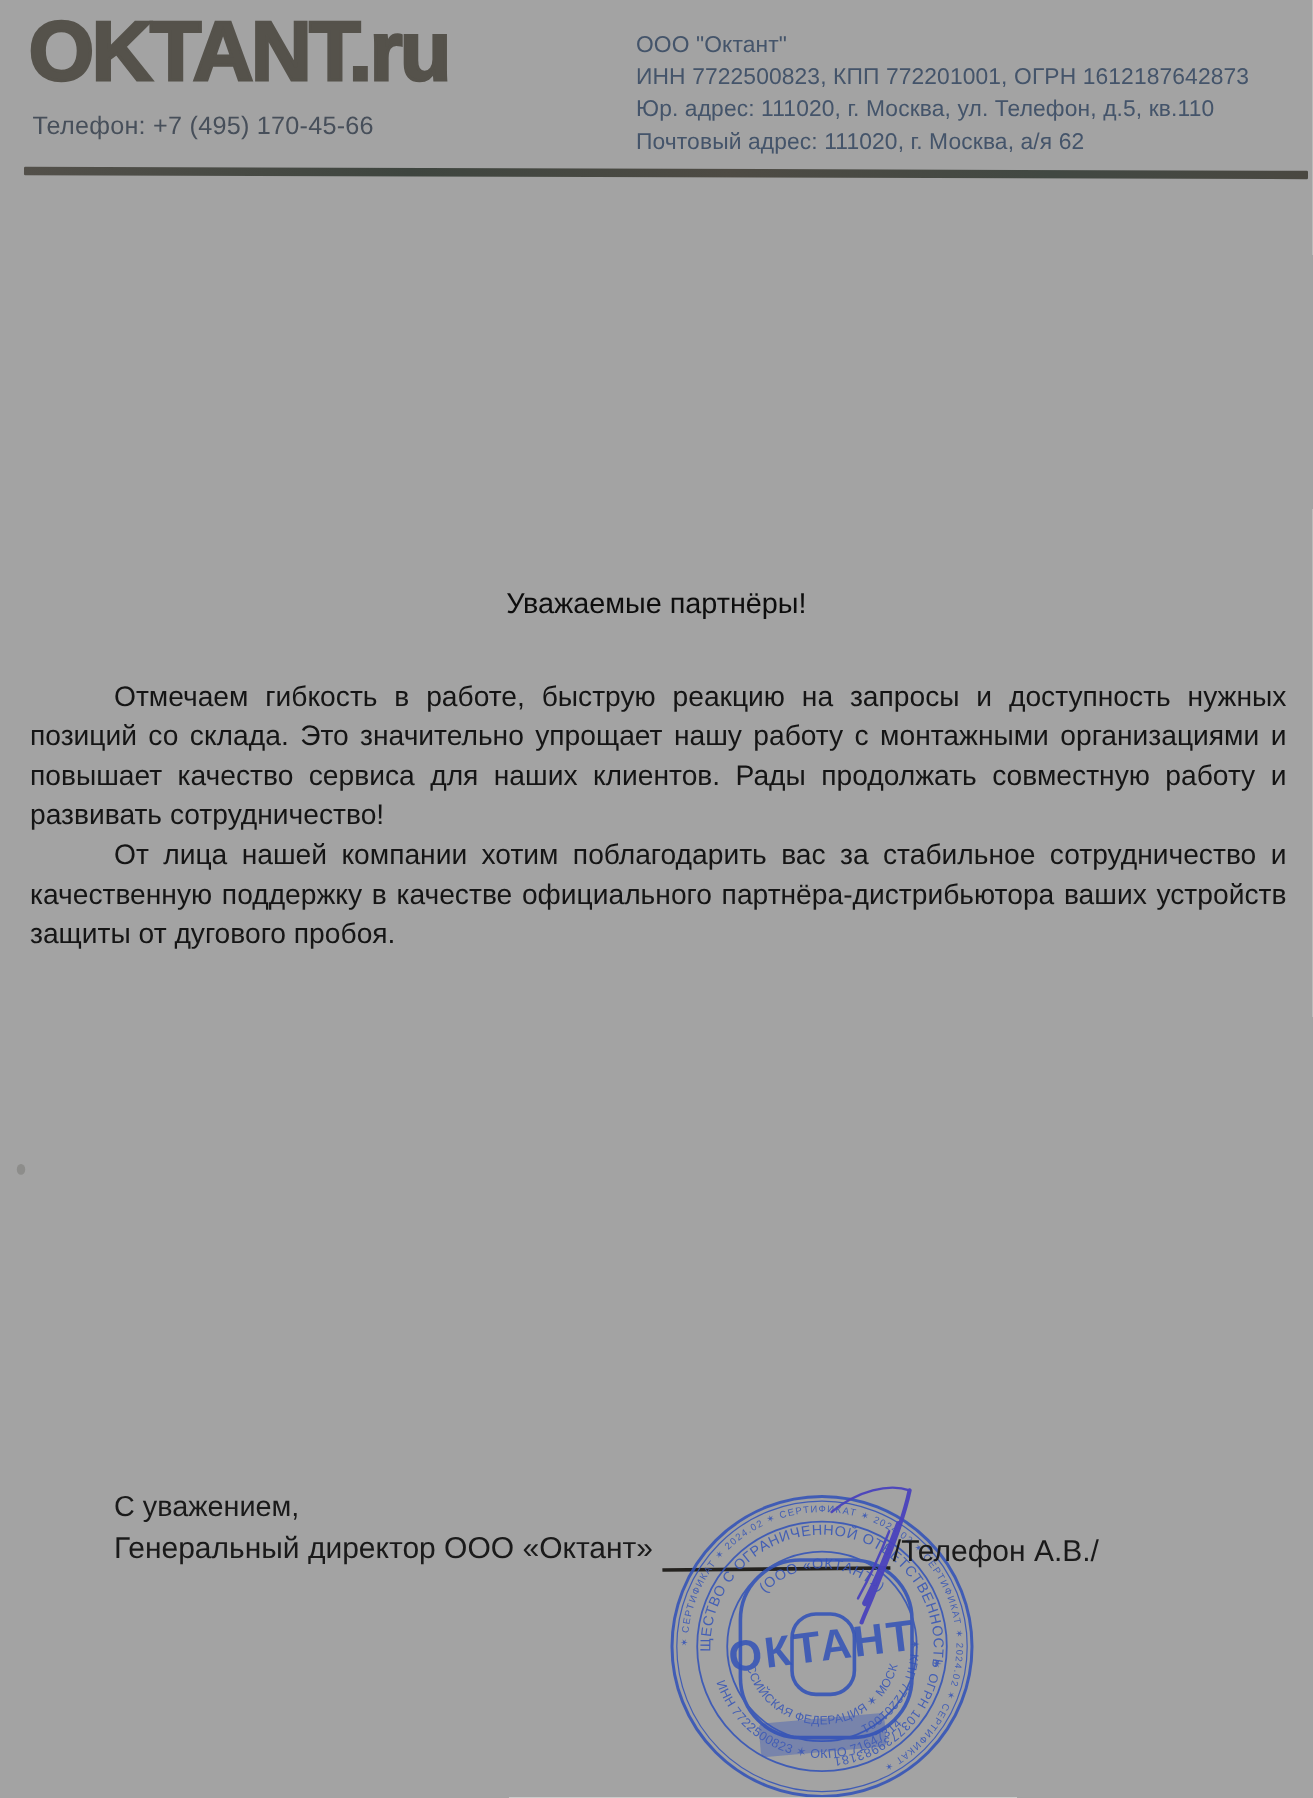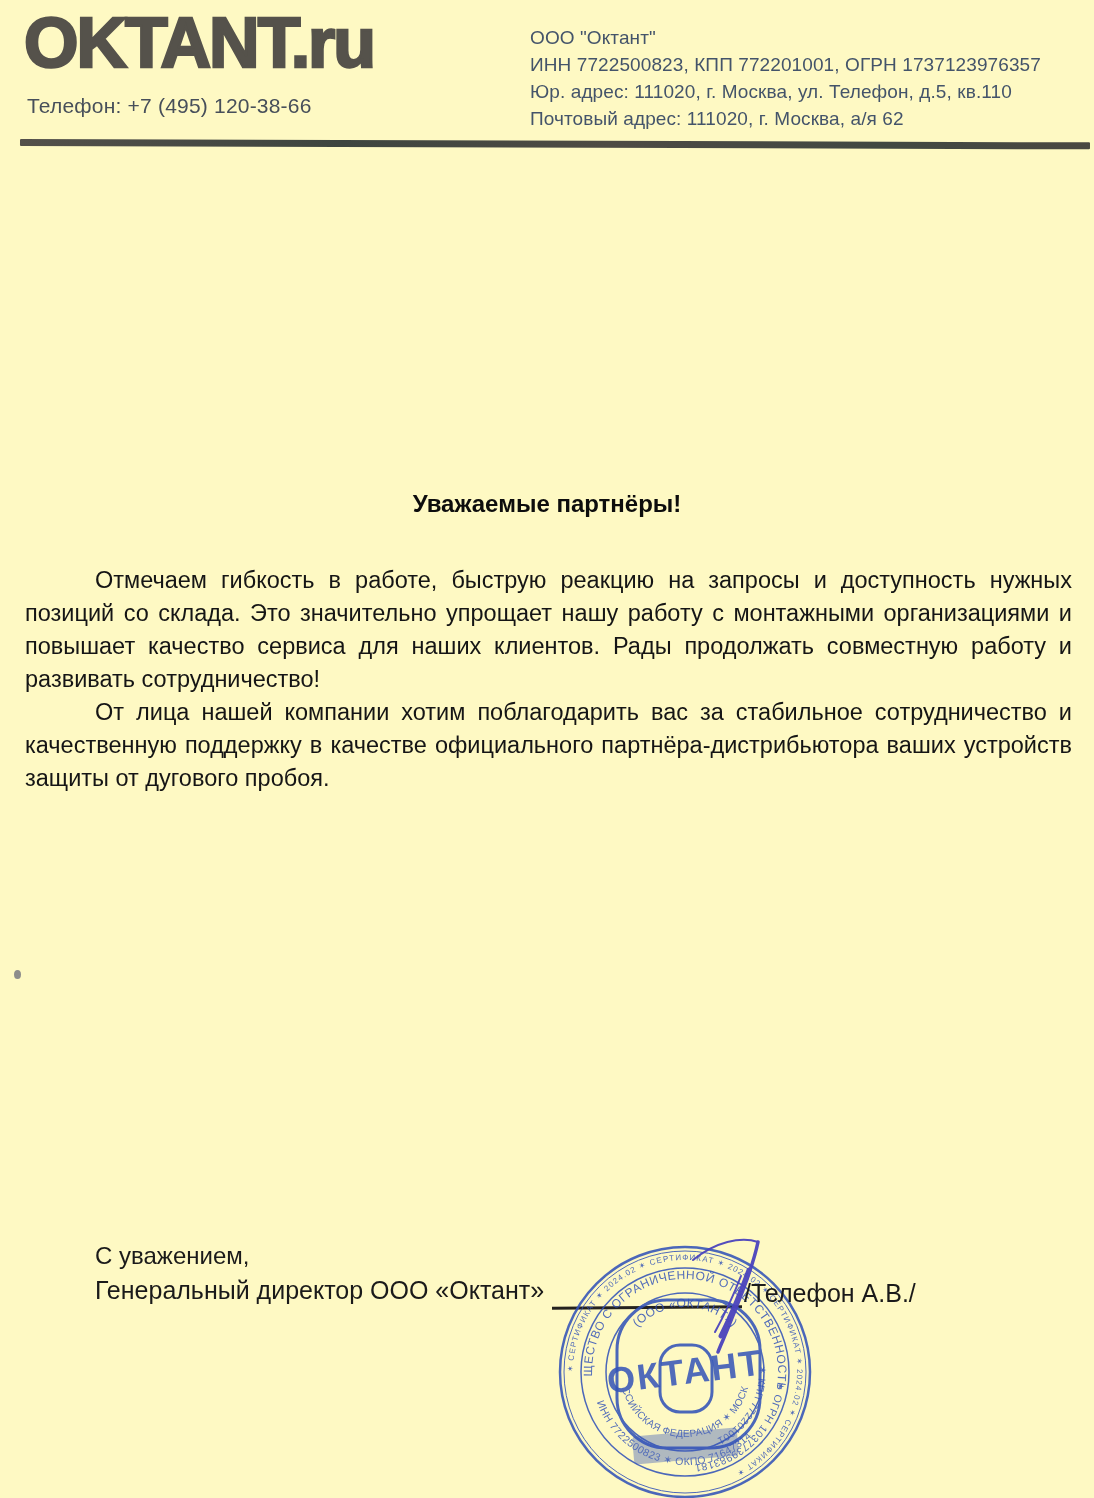--- a/index.html
+++ b/index.html
@@ -1,18 +1,18 @@
 <!DOCTYPE html>
 <html><head>
 <meta charset="utf-8">
 <style>
   html,body{margin:0;padding:0;background:#e8e8e6;}
   #page{
     position:relative;width:1094px;height:1498px;margin:0 auto;
-    background:#fef9c3;overflow:hidden;
+    background:#a3a3a3;overflow:hidden;
     font-family:"Liberation Sans",sans-serif;color:#111;
   }
   
   #logo{
     position:absolute;left:24px;top:8px;
     font-size:70px;font-weight:bold;letter-spacing:-2px;
     color:#55524b;-webkit-text-stroke:2.5px #55524b;
     line-height:1;white-space:nowrap;
   }
   #phone{
@@ -24,21 +24,21 @@
     font-size:19px;line-height:27px;color:#44546a;letter-spacing:.1px;
   }
   #rule{
     position:absolute;left:20px;top:139px;width:1070px;height:7px;
     background:linear-gradient(90deg,#53504a,#3e453f 30%,#4e4b44 55%,#414842 80%,#4a4841);
     transform:rotate(0.18deg);transform-origin:left center;border-radius:1px;
   }
   
   #title{
     position:absolute;left:0;top:490px;width:1094px;
-    text-align:center;font-size:24px;font-weight:bold;color:#0d0d0d;
+    text-align:center;font-size:24px;font-weight:normal;color:#0d0d0d;
   }
   #body-text{
     position:absolute;left:25px;top:564px;width:1047px;
     font-size:23.5px;line-height:33px;color:#151515;
   }
   #body-text p{margin:0;text-align:justify;text-indent:70px;}
   
   #closing{position:absolute;left:95px;top:1206px;font-size:24px;color:#1a1a1a;margin-top:36px;}
   #role-line{position:absolute;left:95px;top:1276px;font-size:25px;color:#1a1a1a;white-space:nowrap;}
   #sign-underline{
@@ -60,24 +60,24 @@
     position:absolute;left:14px;top:970px;width:7px;height:9px;
     border-radius:50%;background:#8d8d8b;
   }
 </style>
 </head>
 <body>
 
 <div id="page">
 
   <div id="logo">OKTANT.ru</div>
-  <div id="phone">Телефон: +7 (495) 120-38-66</div>
+  <div id="phone">Телефон: +7 (495) 170-45-66</div>
   <div id="company-info">
     <div>ООО "Октант"</div>
-    <div>ИНН 7722500823, КПП 772201001, ОГРН 1737123976357</div>
+    <div>ИНН 7722500823, КПП 772201001, ОГРН 1612187642873</div>
     <div>Юр. адрес: 111020, г. Москва, ул. Телефон, д.5, кв.110</div>
     <div>Почтовый адрес: 111020, г. Москва, а/я 62</div>
   </div>
   <div id="rule"></div>
 
   <div id="title">Уважаемые партнёры!</div>
   <div id="body-text">
     <p>Отмечаем гибкость в работе, быструю реакцию на запросы и доступность нужных позиций со склада. Это значительно упрощает нашу работу с монтажными организациями и повышает качество сервиса для наших клиентов. Рады продолжать совместную работу и развивать сотрудничество!</p>
     <p>От лица нашей компании хотим поблагодарить вас за стабильное сотрудничество и качественную поддержку в качестве официального партнёра-дистрибьютора ваших устройств защиты от дугового пробоя.</p>
   </div>

